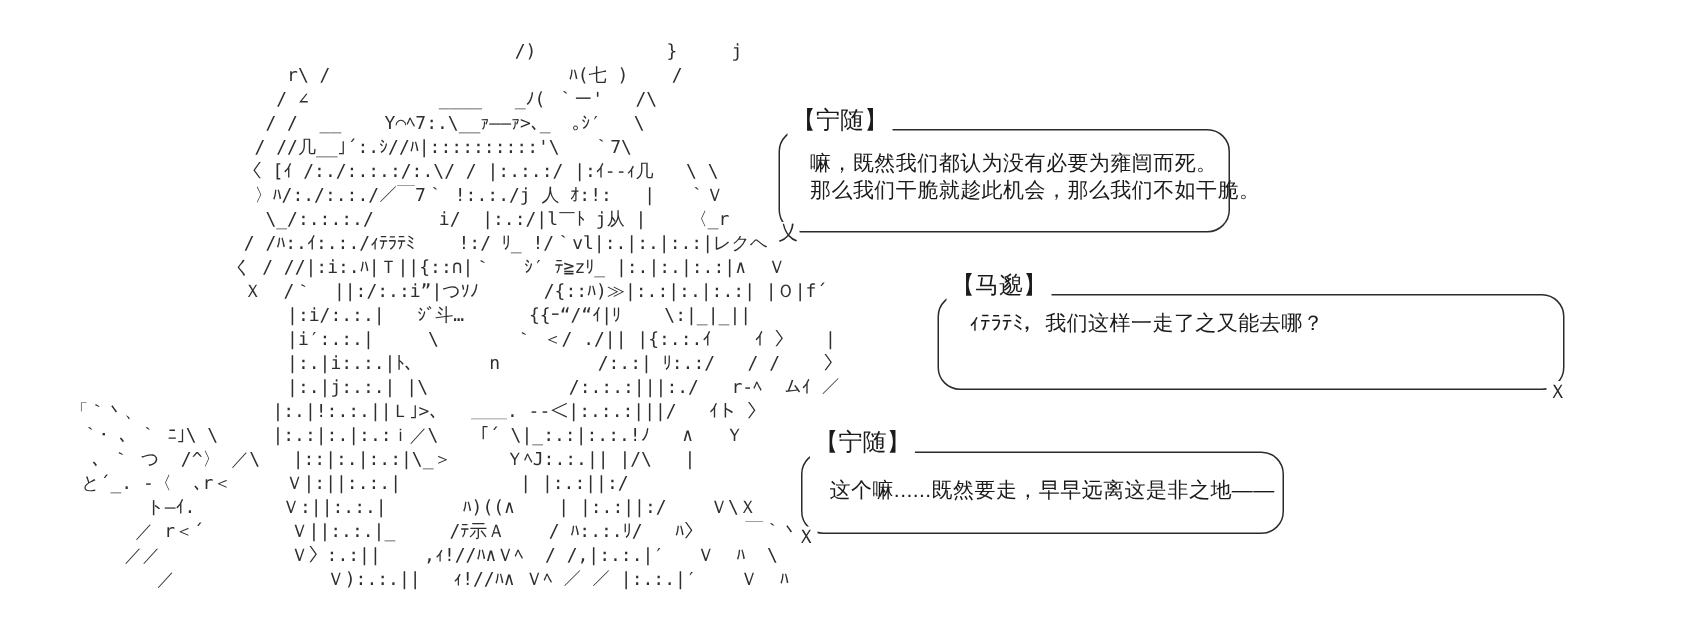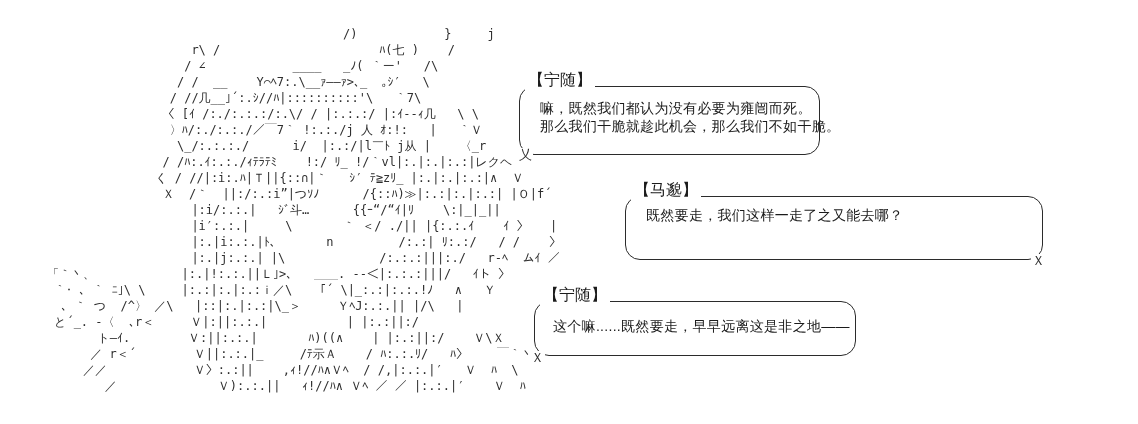--- a/index.html
+++ b/index.html
@@ -97,21 +97,21 @@
     <div class="bubble-text">
       <div>嘛，既然我们都认为没有必要为雍闿而死。</div>
       <div>那么我们干脆就趁此机会，那么我们不如干脆。</div>
     </div>
     <span class="tail">乂</span>
   </div>
 
   <div class="bubble" id="bubble-2">
     <div class="bubble-name">【马邈】</div>
     <div class="bubble-text">
-      <div>既然要走，我们这样一走了之又能去哪？</div>
+      <div>ｨﾃﾗﾃﾐ，我们这样一走了之又能去哪？</div>
     </div>
     <span class="tail">Ｘ</span>
   </div>
 
   <div class="bubble" id="bubble-3">
     <div class="bubble-name">【宁随】</div>
     <div class="bubble-text">
       <div>这个嘛......既然要走，早早远离这是非之地——</div>
     </div>
     <span class="tail">Ｘ</span>

